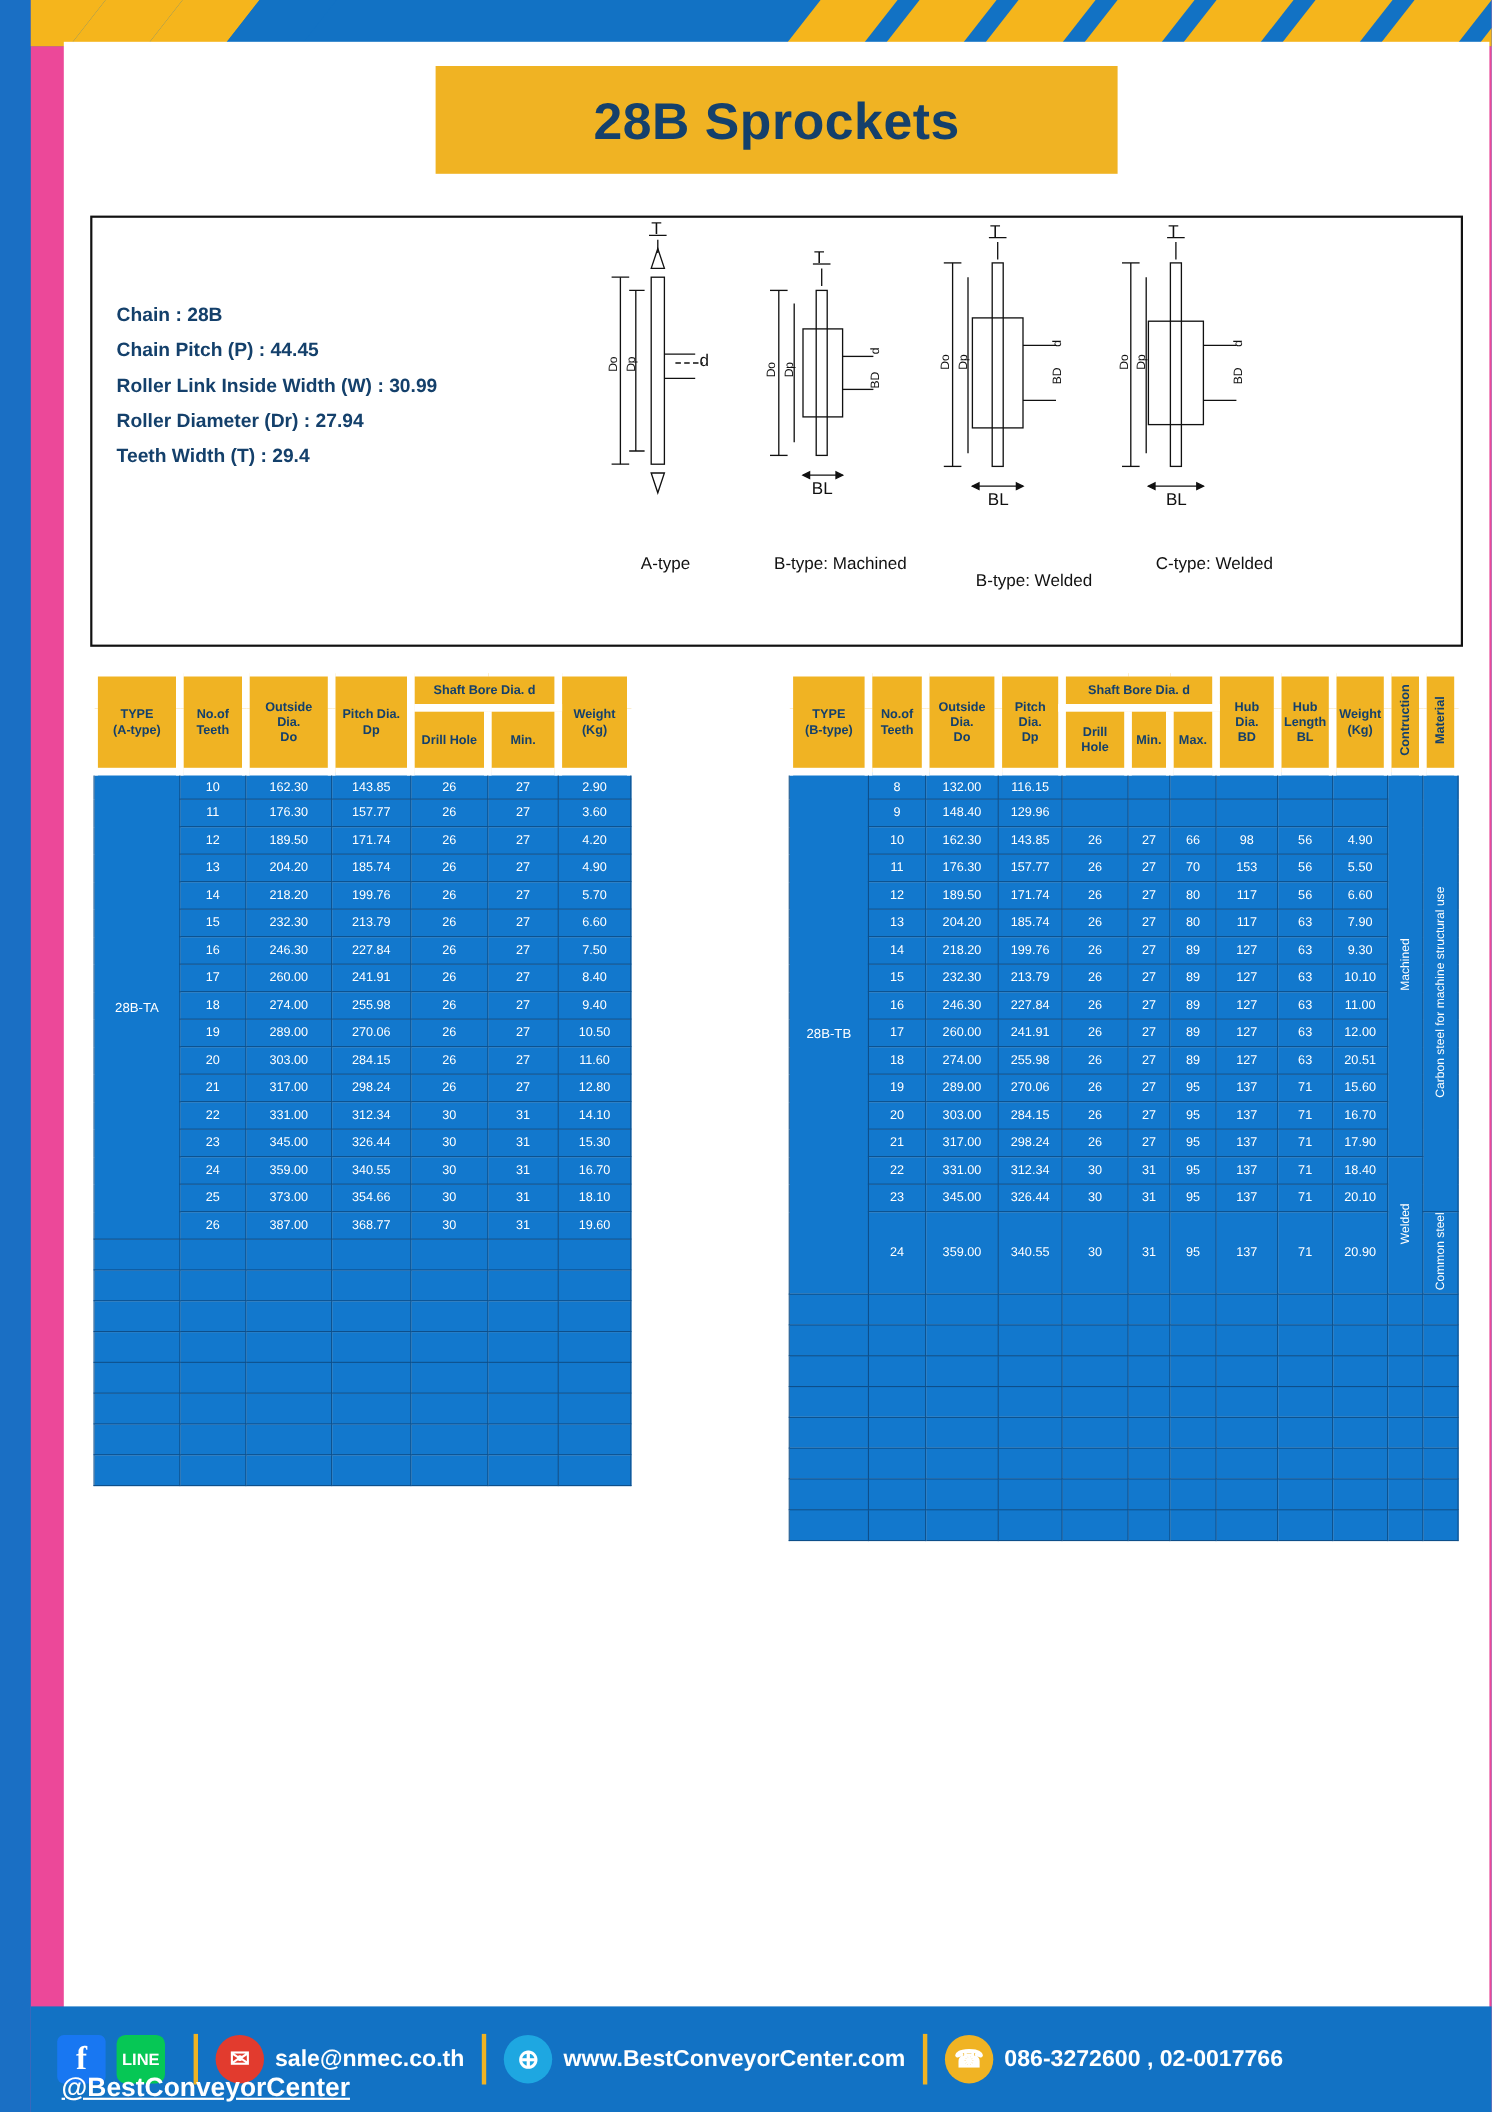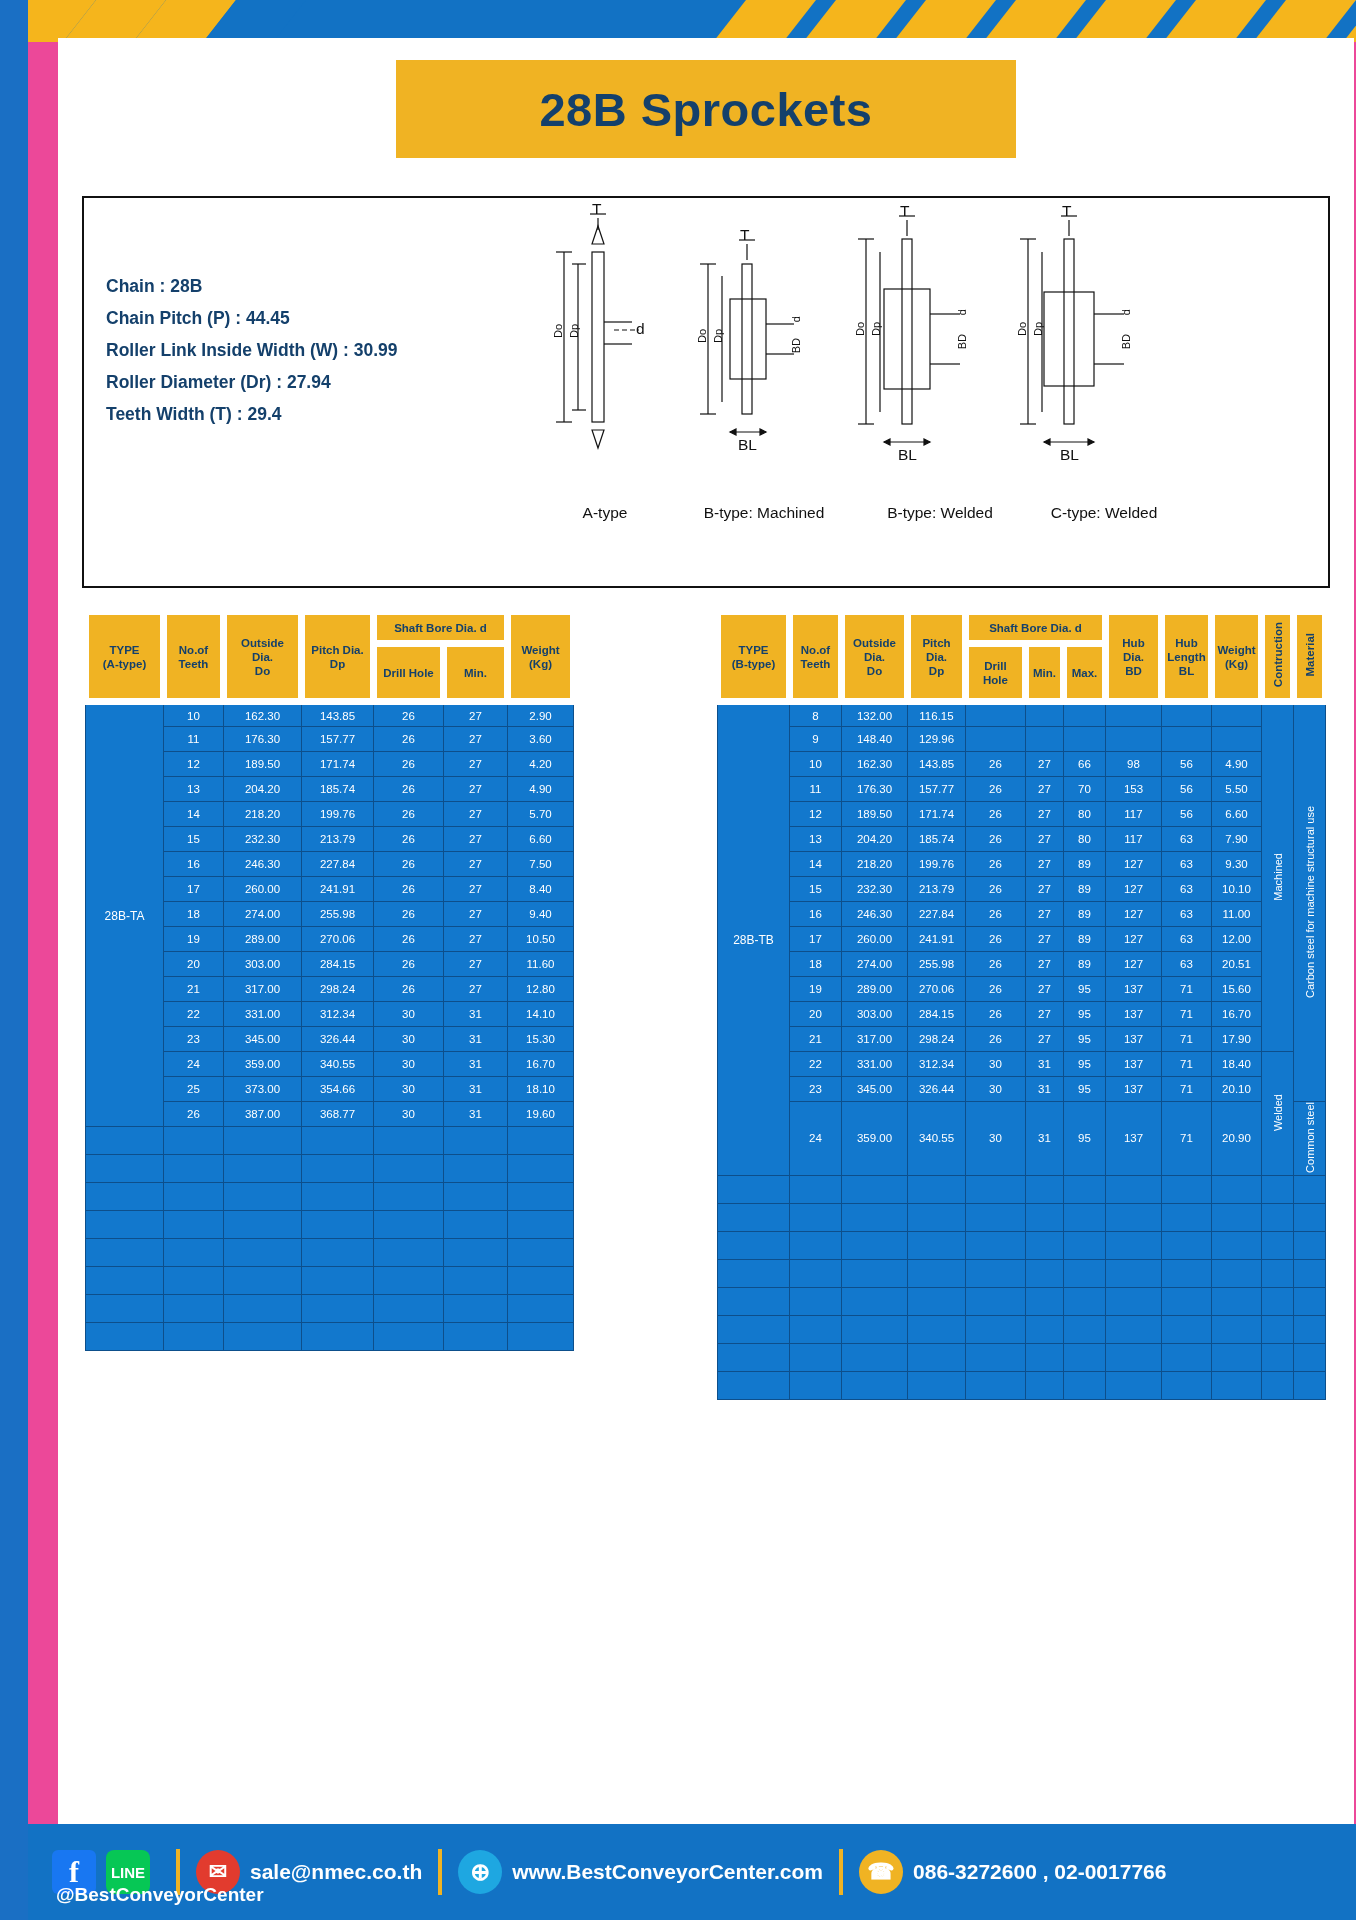--- a/index.html
+++ b/index.html
@@ -249,21 +249,21 @@
 
       <span class="dwg-label vert" style="left:512px; top:118px;">Do</span>
       <span class="dwg-label vert" style="left:528px; top:118px;">Dp</span>
       <span class="dwg-label vert" style="left:616px; top:105px;">d</span>
       <span class="dwg-label vert" style="left:616px; top:130px;">BD</span>
       <span class="dwg-label" style="left:556px; top:242px;">BL</span>
 
       
       <span class="dwg-label" style="left:46px; top:300px; width:110px;">A-type</span>
       <span class="dwg-label" style="left:160px; top:300px; width:200px;">B-type: Machined</span>
-      <span class="dwg-label" style="left:336px; top:300px; width:200px;">B-type: Welded</span>
+      <span class="dwg-label" style="left:336px; top:316px; width:200px;">B-type: Welded</span>
       <span class="dwg-label" style="left:500px; top:300px; width:200px;">C-type: Welded</span>
     </div>
   </div>
 
   <div class="tables-wrap">
 
     <table class="tbl" id="tableA" style="left:0px; top:0px;">
       <thead>
         <tr>
           <th rowspan="2" style="width:78px;">
@@ -880,15 +880,15 @@
       <span class="f-ico ico-web">⊕</span>
       <span>www.BestConveyorCenter.com</span>
     </div>
     <div class="f-sep"></div>
     <div class="f-item">
       <span class="f-ico ico-phone">☎</span>
       <span>086-3272600 , 02-0017766</span>
     </div>
   </div>
 
-  <div style="position:absolute; left:28px; top:1884px; width:300px; color:#fff; font-size:19px; font-weight:bold;">@BestConveyorCenter</div>
+  <div style="position:absolute; left:28px; top:1884px; width:300px; color:#fff; font-size:24px; font-weight:bold;text-decoration:underline;">@BestConveyorCenter</div>
 
 </div>
 
 </body></html>

